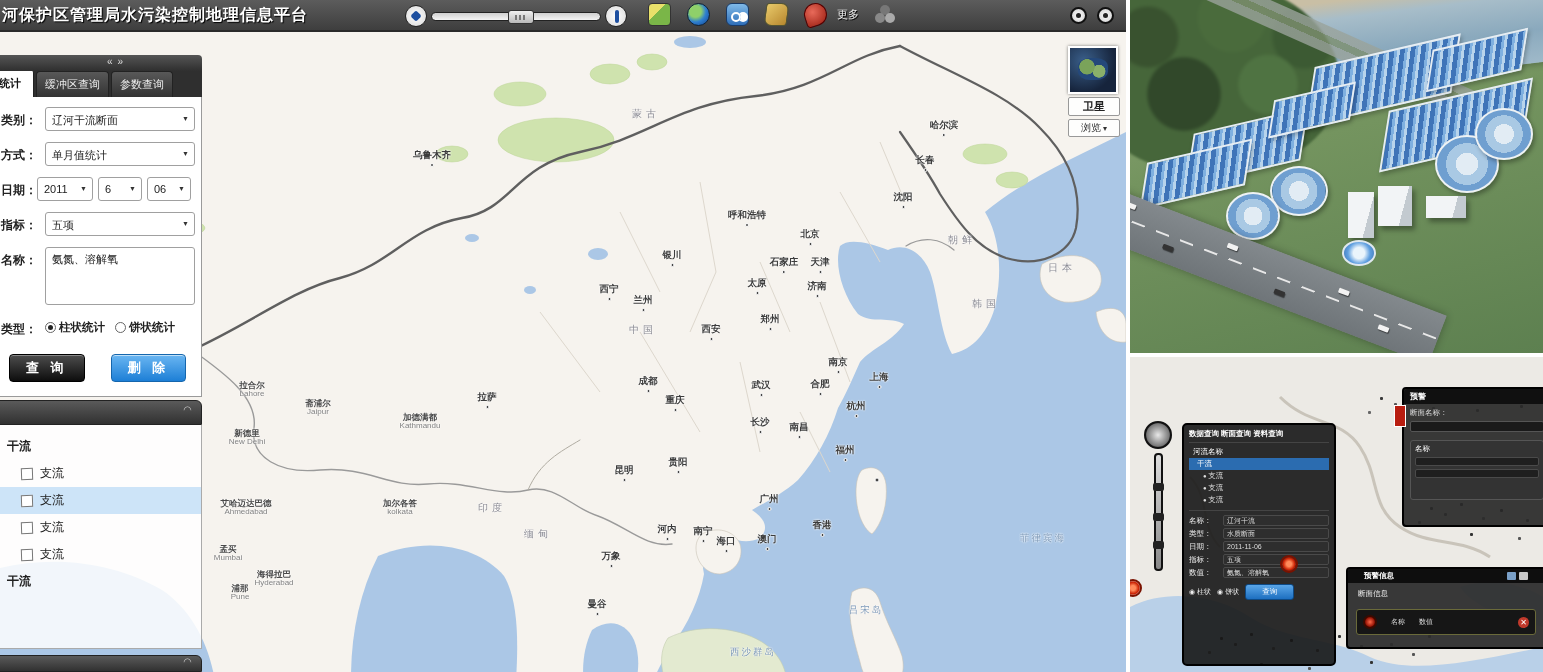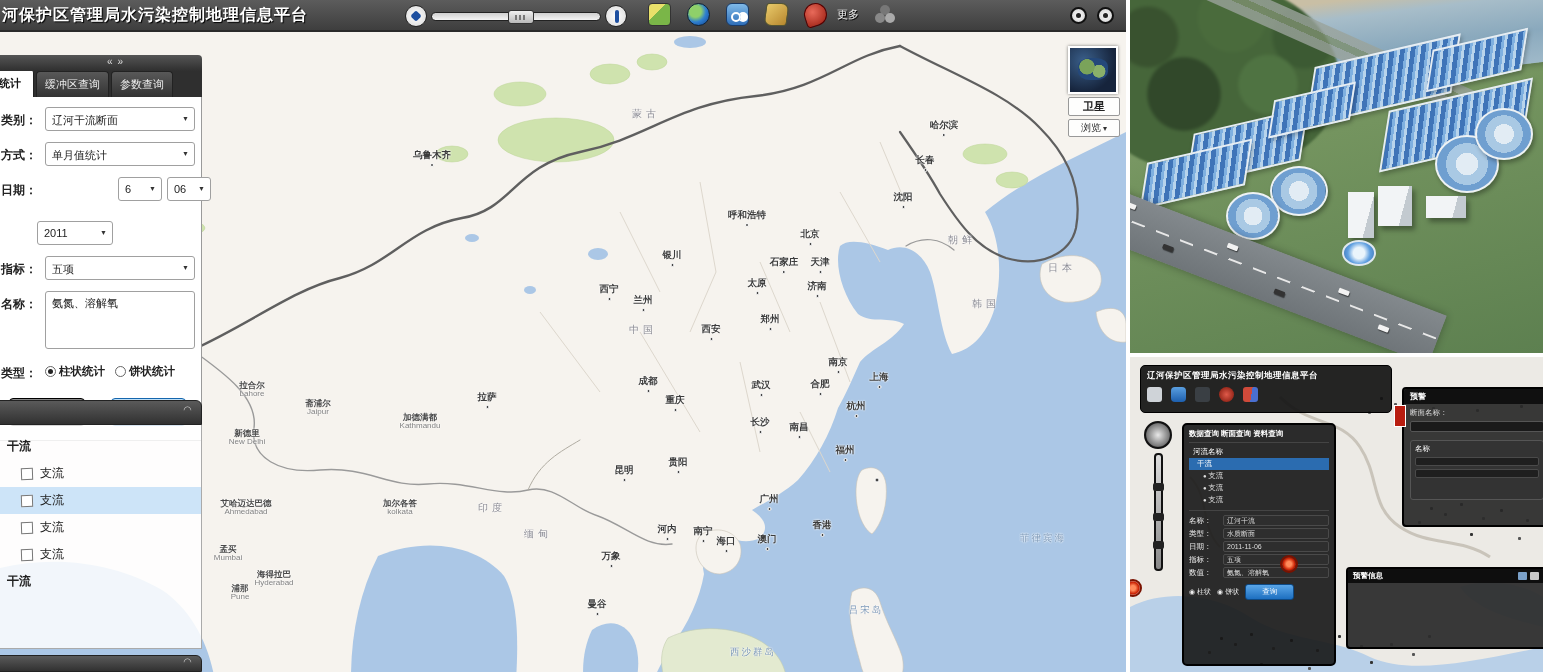--- a/index.html
+++ b/index.html
@@ -74,21 +74,21 @@
   .qtab { font-size:11px; padding:5px 8px 5px; color:#eee; background:linear-gradient(#585858,#333);
     border:1px solid #222; border-bottom:none; border-radius:4px 4px 0 0; margin-right:2px; cursor:pointer; white-space:nowrap; }
   .qtab.active { background:#fff; color:#111; font-weight:bold; padding:6px 12px 6px; }
   #query-body { background:#fff; border:1px solid #9a9a9a; border-top:none; padding:10px 6px 12px 14px; }
   .frow { display:flex; align-items:flex-start; margin-bottom:11px; }
   .flabel { width:44px; font-size:12px; font-weight:bold; color:#222; padding-top:5px; white-space:nowrap; }
   .fsel { flex:1; height:24px; background:#fff; border:1px solid #a0a0a0; border-radius:3px; position:relative;
     font-size:11px; color:#222; padding:5px 16px 0 6px; cursor:pointer; white-space:nowrap; overflow:hidden; }
   .fsel:after { content:"▼"; position:absolute; right:5px; top:7px; font-size:7px; color:#333; }
   .fsel.small { flex:none; margin-right:5px; }
-  .w54{width:76px;margin-top:44px;} .w42{width:44px;}
+  .w54{width:56px;} .w42{width:44px;}
   textarea.farea { flex:1; height:58px; border:1px solid #a0a0a0; border-radius:3px; font-size:11px;
     font-family:inherit; color:#222; padding:4px 6px; resize:none; }
   .radio-row { display:flex; align-items:center; gap:10px; padding-top:4px; flex:1; }
   .radio { display:flex; align-items:center; gap:3px; font-size:11.5px; font-weight:bold; color:#222; cursor:pointer; white-space:nowrap; }
   .rdot { width:11px; height:11px; border-radius:50%; border:1px solid #666; background:#fff; position:relative; }
   .rdot.on:after { content:""; position:absolute; left:2px; top:2px; width:5px; height:5px; border-radius:50%; background:#222; }
   .btn-row { display:flex; gap:26px; margin:16px 0 2px 8px; }
   .btn { height:28px; padding:0 16px; border-radius:4px; font-size:13px; font-weight:bold; color:#fff;
     letter-spacing:4px; cursor:pointer; display:flex; align-items:center; }
   .btn-dark { background:linear-gradient(#4d4d4d,#0d0d0d); border:1px solid #000; box-shadow:inset 0 1px 0 #888; }
@@ -182,21 +182,21 @@
   .ma-head { height:15px; background:#101010; border-radius:3px 3px 0 0; color:#fff; font-size:8px; font-weight:bold;
     line-height:15px; padding-left:6px; }
   .ma-badge { position:absolute; left:-10px; top:16px; width:12px; height:22px; background:#b81d10; border:1px solid #fff; }
   .ma-row { font-size:7.5px; color:#ddd; padding:4px 6px 0; }
   .ma-input { margin:3px 6px 0; height:11px; background:#1a1a1a; border:1px solid #555; border-radius:2px; }
   .ma-sub { margin:8px 6px 0; background:#333; border:1px solid #555; border-radius:3px; height:60px; padding:3px 4px; }
   .ma-sub .s1 { font-size:7.5px; color:#fff; }
   .ma-sub .bar { height:9px; background:#1f1f1f; border:1px solid #4a4a4a; margin-top:3px; border-radius:2px; }
   .mini-info { position:absolute; left:216px; top:210px; width:200px; height:82px; background:rgba(45,45,45,.94);
     border:2px solid #000; border-radius:4px; }
-  .mi-head { height:14px; background:#0e0e0e; border-radius:2px 2px 0 0; display:flex; align-items:center; padding:0 5px; }
+  .mi-head { height:14px; background:#0e0e0e; border-radius:2px 2px 0 0; display:flex; align-items:center; padding:0 16px; }
   .mi-head .t { color:#fff; font-size:7.5px; font-weight:bold; flex:1; }
   .mi-hicon { width:9px; height:8px; background:#7aa0c8; margin-left:3px; border-radius:1px; }
   .mi-body { position:relative; height:64px; }
   .mi-strip { position:absolute; left:8px; top:26px; right:8px; height:26px; background:#161616;
     border:1px solid #6a6a3a; border-radius:3px; display:flex; align-items:center; padding:0 6px; gap:14px; }
   .mi-dot { width:14px; height:14px; border-radius:50%; background:radial-gradient(#ff6a4a,#8a0d00 70%); border:2px solid #3a0a00; }
   .mi-lbl { font-size:7px; color:#ddd; text-align:center; line-height:1.1; }
   .mi-x { margin-left:auto; width:11px; height:11px; border-radius:50%; background:#c0392b; color:#fff;
     font-size:8px; line-height:11px; text-align:center; }
   .mi-note { position:absolute; left:10px; top:6px; font-size:7.5px; color:#eee; }
@@ -475,30 +475,20 @@
         <rect width="413" height="315" fill="#eceae5"></rect>
         <path d="M150,40 C180,70 210,60 230,90 C250,120 240,150 270,170 C300,190 330,180 360,200" fill="none" stroke="#c9c4ba" stroke-width="3"></path>
         <path d="M0,250 C40,230 90,240 120,260 C160,285 200,280 240,300 C280,318 340,305 413,290 L413,315 L0,315 Z" fill="#b9d0e8"></path>
         <path d="M330,230 C360,220 395,228 413,240 L413,270 C380,262 345,252 330,230 Z" fill="#b9d0e8"></path>
         <path d="M60,120 C80,140 70,170 90,190" fill="none" stroke="#cfc9bd" stroke-width="2"></path>
       </svg>
       <div class="speck" style="left:250px;top:40px;"></div>
       <div class="speck" style="left:300px;top:150px;"></div>
       <div class="speck" style="left:90px;top:280px;"></div>
 
-      <div class="mini-title">
-        <div class="t">辽河保护区管理局水污染控制地理信息平台</div>
-        <div class="mini-icons">
-          <div class="mic mic1"></div>
-          <div class="mic mic2"></div>
-          <div class="mic mic3"></div>
-          <div class="mic mic4"></div>
-          <div class="mic mic5"></div>
-        </div>
-      </div>
 
       <div class="mini-zoom">
         <div class="mz-circ"></div>
         <div class="mz-track">
           <div class="mz-knob" style="top:28px;"></div>
           <div class="mz-knob" style="top:58px;"></div>
           <div class="mz-knob" style="top:86px;"></div>
         </div>
       </div>
 
@@ -551,20 +541,29 @@
           <div class="bar"></div>
         </div>
       </div>
 
       <div class="mini-info">
         <div class="mi-head">
           <span class="t">预警信息</span>
           <span class="mi-hicon"></span>
           <span class="mi-hicon" style="background:#c8c8c8;"></span>
         </div>
+        <div class="mi-body">
+          <div class="mi-note">断面信息</div>
+          <div class="mi-strip">
+            <div class="mi-dot"></div>
+            <div class="mi-lbl">名称</div>
+            <div class="mi-lbl">数值</div>
+            <div class="mi-x">✕</div>
+          </div>
+        </div>
       </div>
 
       <div class="mini-marker" style="left:150px;top:198px;"></div>
       <div class="mini-marker" style="left:-6px;top:222px;"></div>
     </div>
   </div>
 
 </div>
 
 </body></html>

